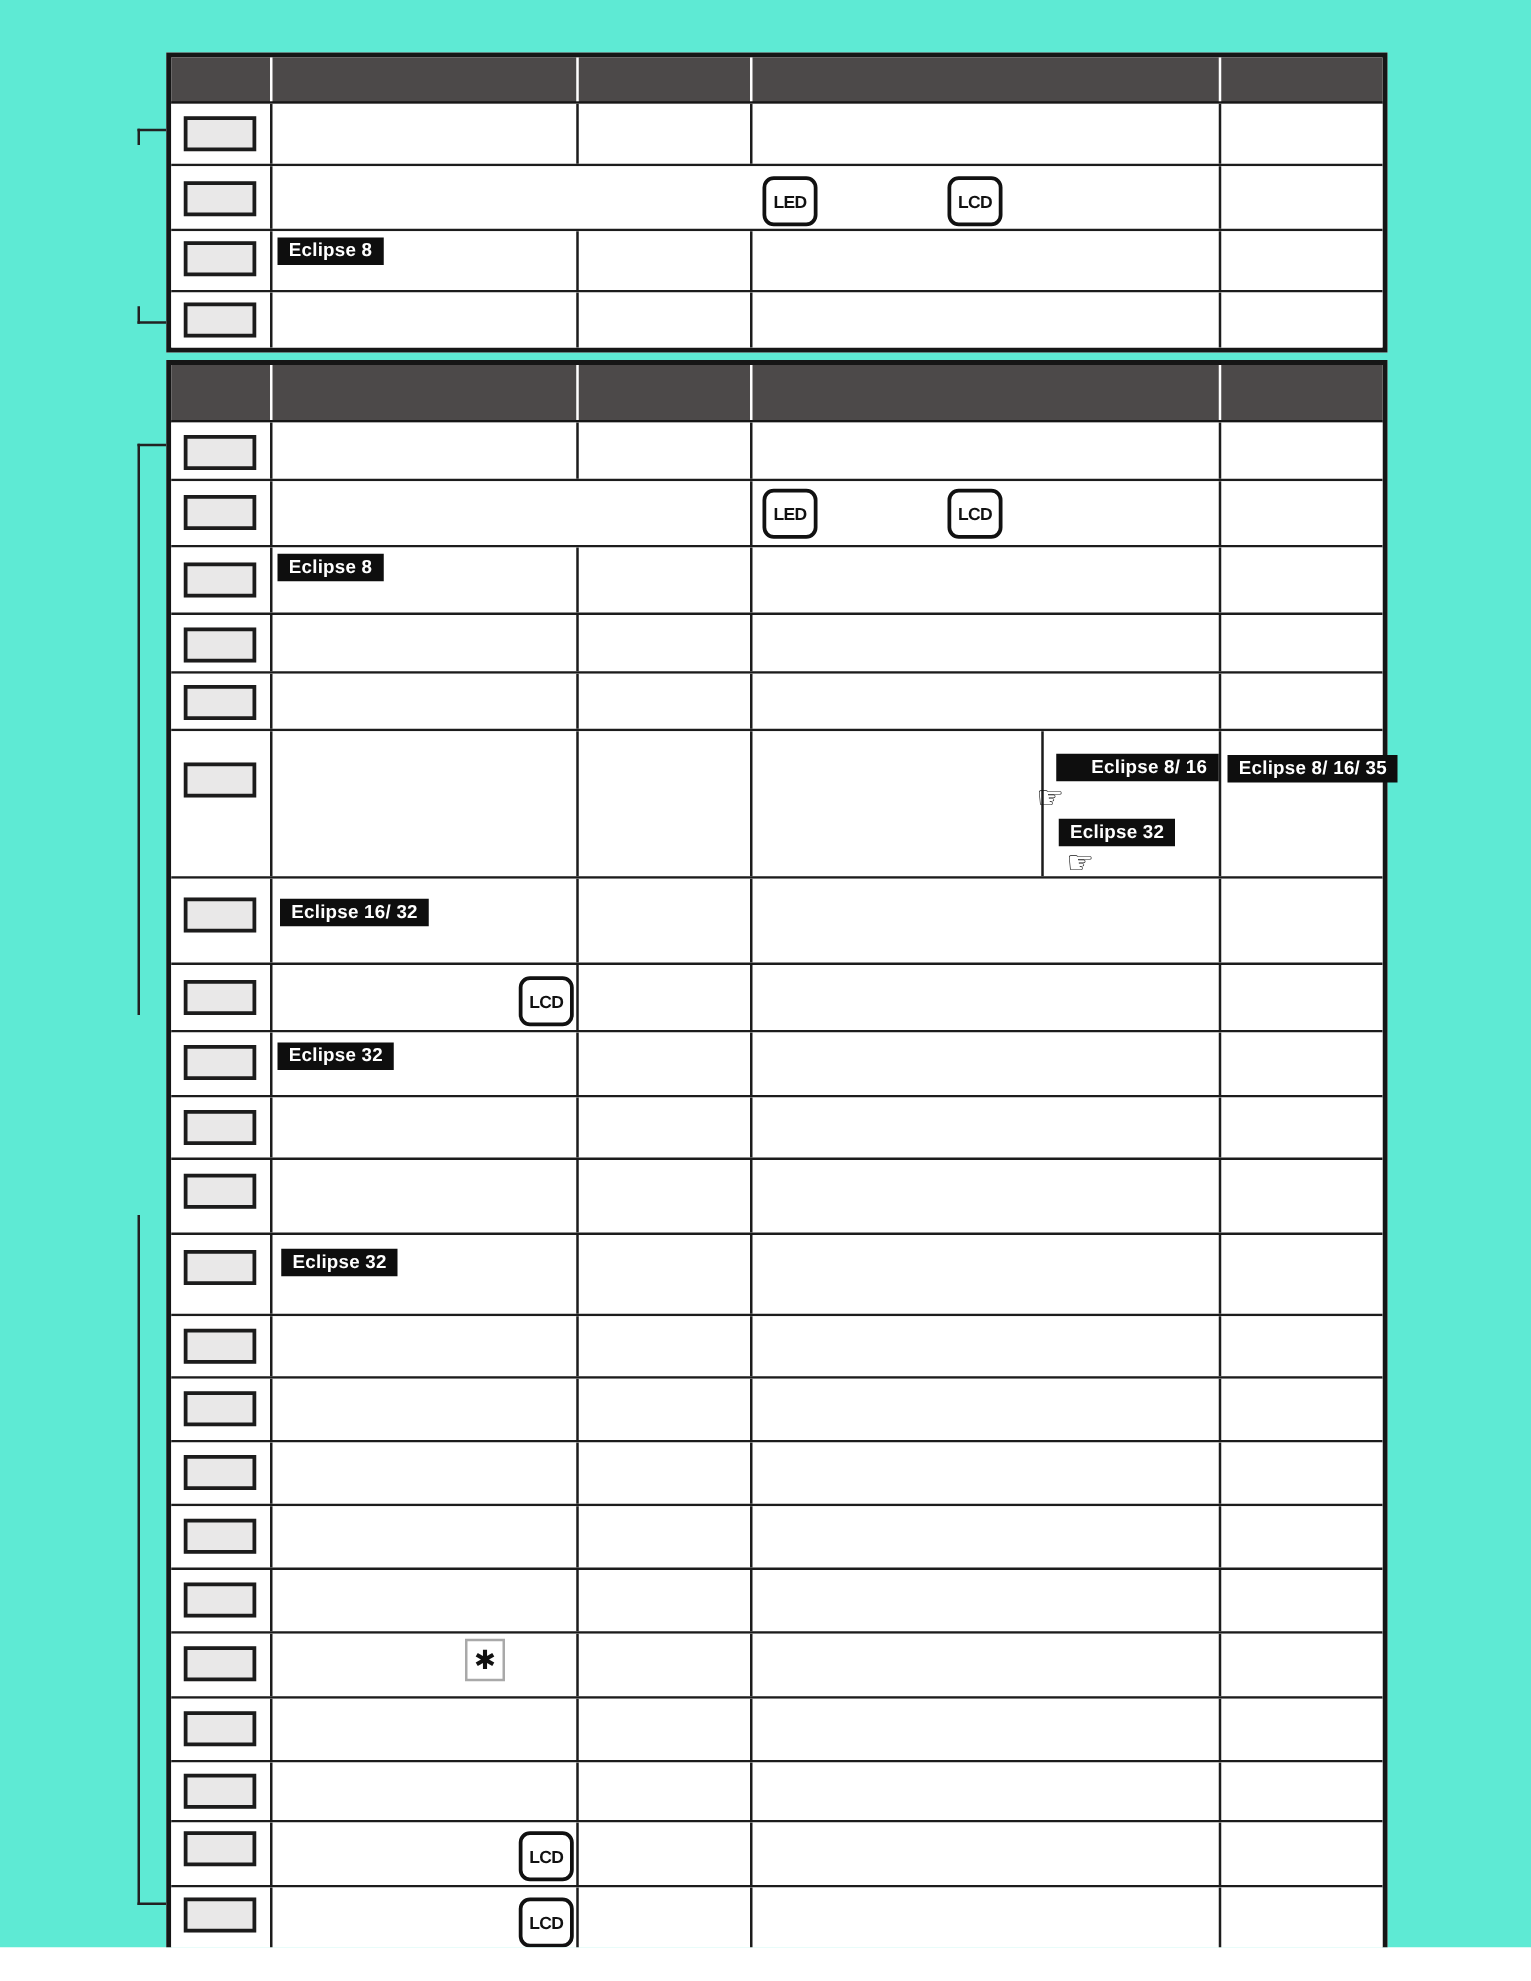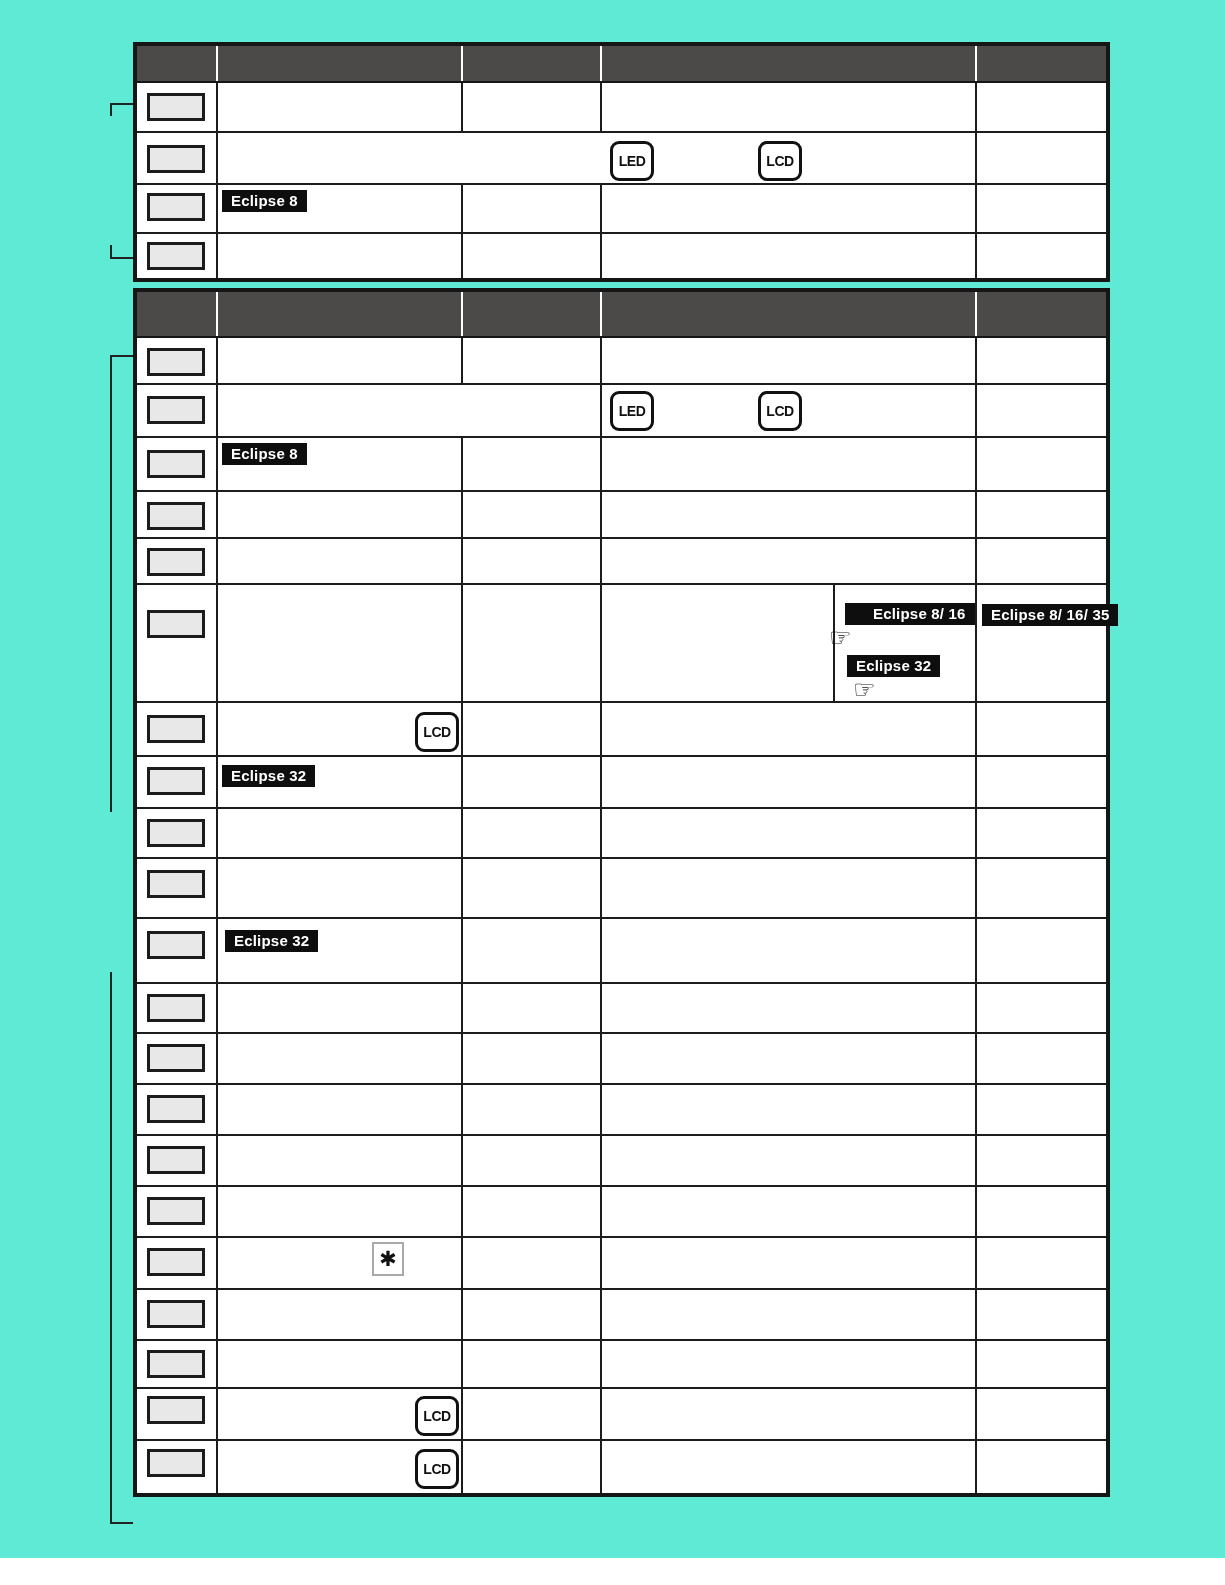--- a/index.html
+++ b/index.html
@@ -127,20 +127,28 @@
           <div class="vsep" style="left: 463px;"></div>
           <div class="vsep" style="left: 696px;"></div>
           <div class="vsep" style="left: 838px;"></div>
           <div class="keybox" style="left: 10px; top: 25px;"></div>
           <div class="badge" style="left: 708px; top: 18px; padding-left: 28px;">Eclipse 8/ 16</div>
           <div class="hand" style="left: 692px; top: 40px;">☞</div>
           <div class="badge" style="left: 710px; top: 70px;">Eclipse 32</div>
           <div class="hand" style="left: 716px; top: 92px;">☞</div>
           <div class="badge" style="left: 845px; top: 19px;">Eclipse 8/ 16/ 35</div>
         </div>
+        <div class="row" style="height: 69px;">
+          <div class="vsep" style="left: 79px;"></div>
+          <div class="vsep" style="left: 324px;"></div>
+          <div class="vsep" style="left: 463px;"></div>
+          <div class="vsep" style="left: 838px;"></div>
+          <div class="keybox" style="left: 10px; top: 15px;"></div>
+          <div class="badge" style="left: 87px; top: 16px;">Eclipse 16/ 32</div>
+        </div>
         <div class="row" style="height: 54px;">
           <div class="vsep" style="left: 79px;"></div>
           <div class="vsep" style="left: 324px;"></div>
           <div class="vsep" style="left: 463px;"></div>
           <div class="vsep" style="left: 838px;"></div>
           <div class="keybox" style="left: 10px; top: 12px;"></div>
           <div class="chip" style="left: 278px; top: 9px;">LCD</div>
         </div>
         <div class="row" style="height: 52px;">
           <div class="vsep" style="left: 79px;"></div>

